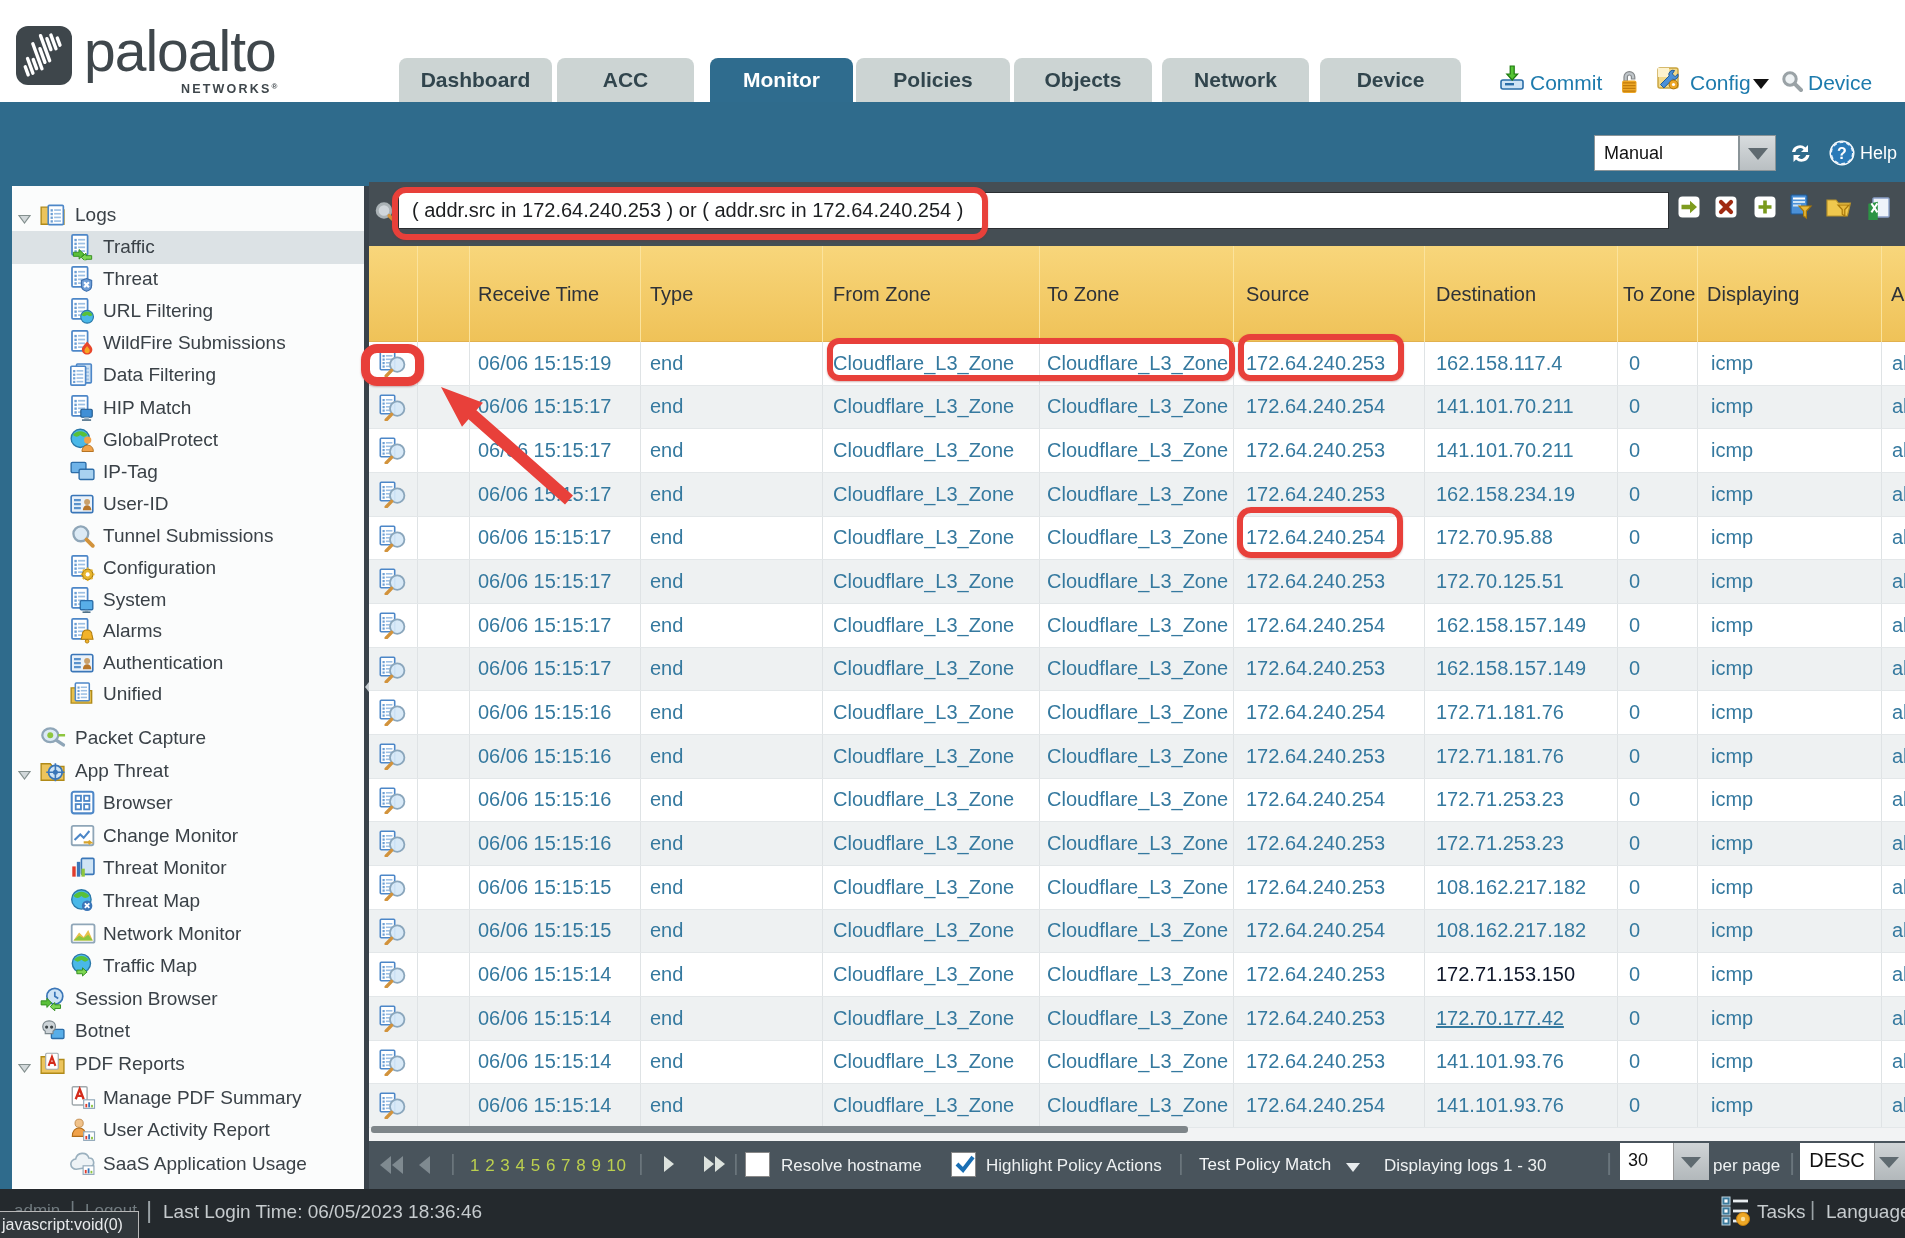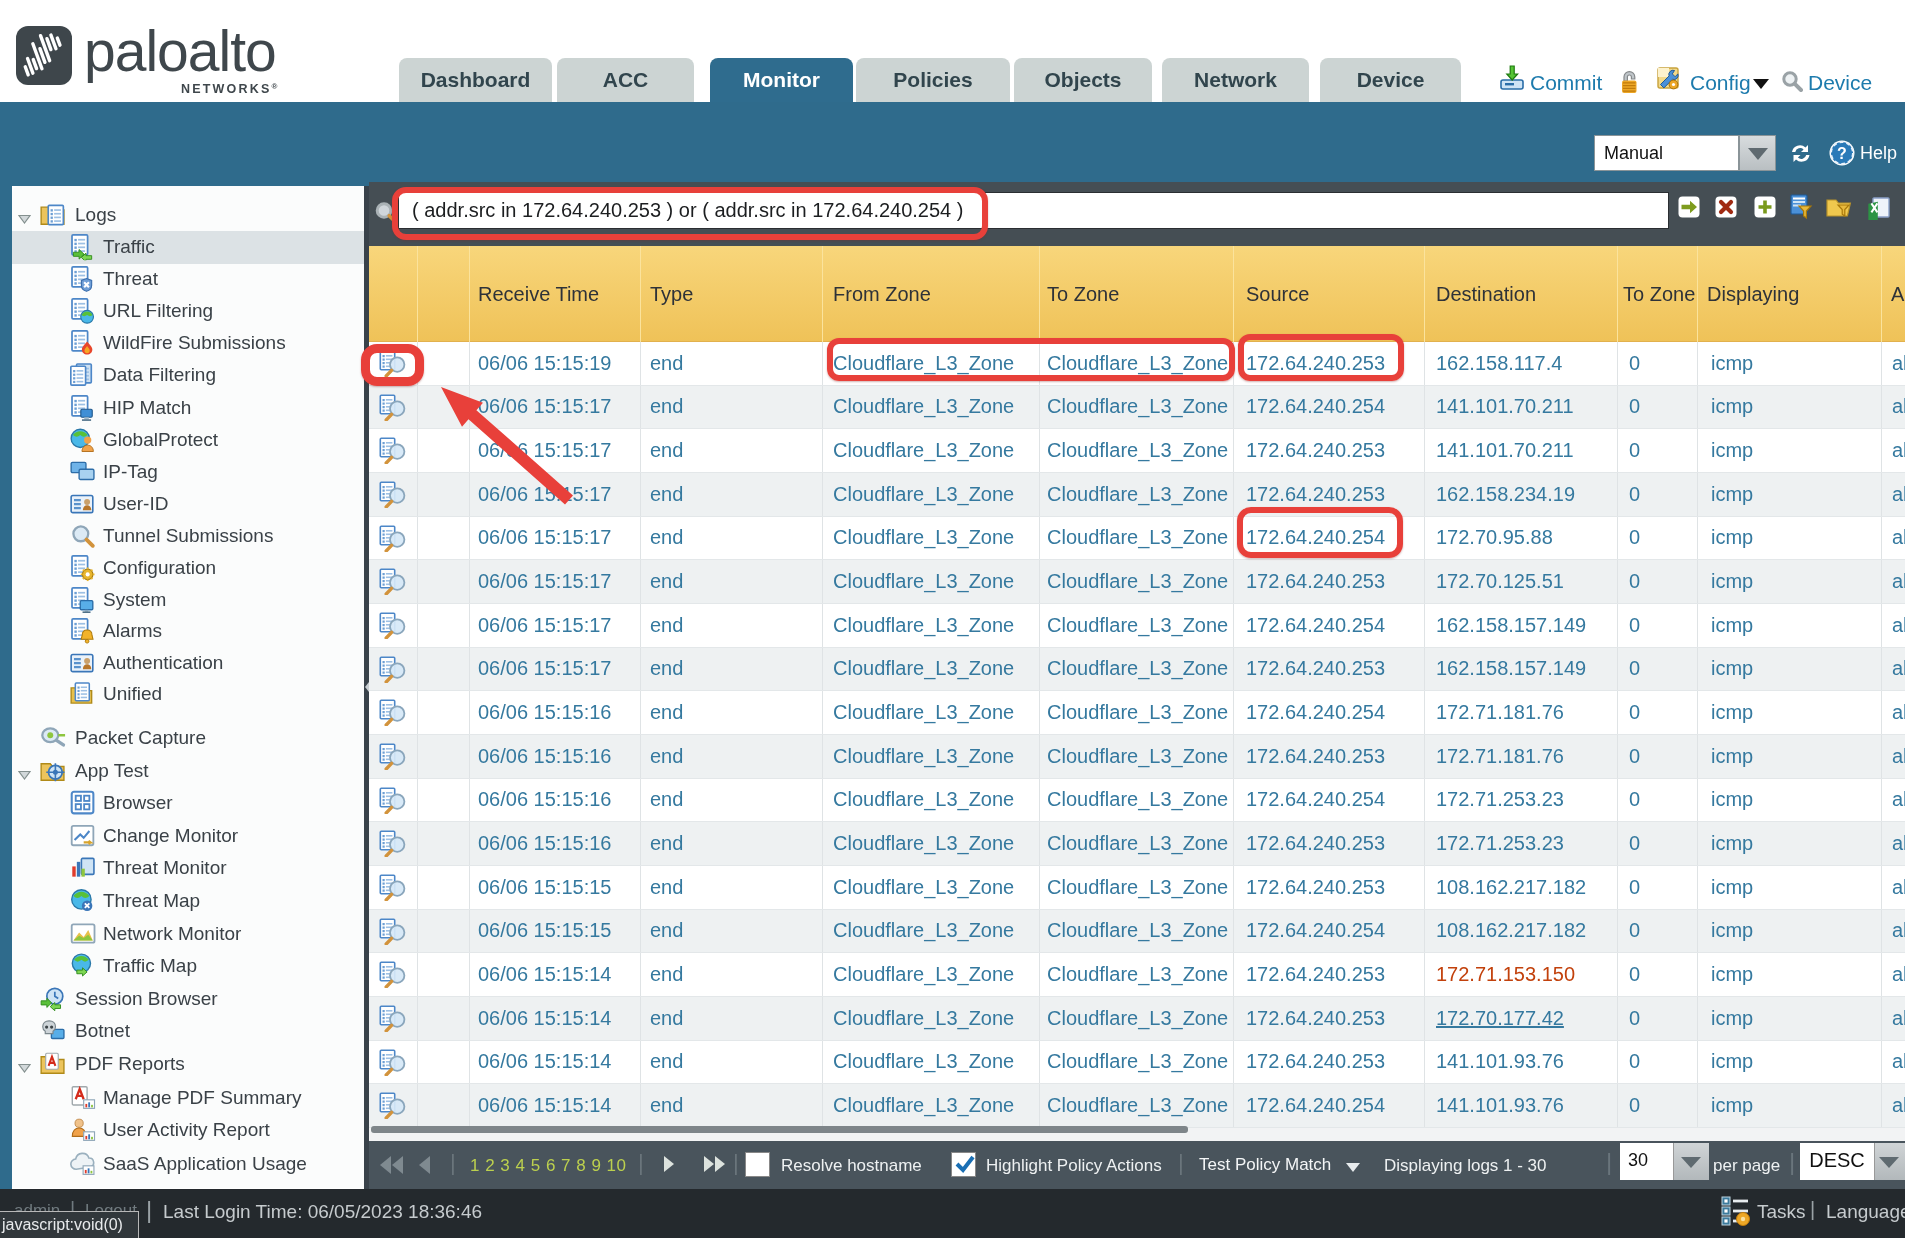--- a/index.html
+++ b/index.html
@@ -309,21 +309,21 @@
 <div style="position:absolute;left:18px;top:766px"><svg width="13" height="10" viewBox="0 0 13 10" style="" xmlns="http://www.w3.org/2000/svg">
       <path d="M1 1.5 l11 0 -5.5 7.5z" fill="#d2d8da" stroke="#84908f" stroke-width="1.2"></path>
     </svg></div>
 <div style="position:absolute;left:40px;top:758px;transform:scale(1.14);transform-origin:left top"><svg width="23" height="23" viewBox="0 0 23 23" style="" xmlns="http://www.w3.org/2000/svg">
       <path d="M1 5 l8 0 2 2.5 10 0 0 12 -20 0z" fill="#ecc45c" stroke="#b08a18" stroke-width="1.2"></path>
       <circle cx="13.5" cy="12.5" r="6" fill="#cfe4f5" stroke="#3a76b8" stroke-width="1.6"></circle>
       <circle cx="13.5" cy="12.5" r="2.2" fill="#3a76b8"></circle>
       <line x1="13.5" y1="4.5" x2="13.5" y2="20.5" stroke="#3a76b8" stroke-width="1.4"></line>
       <line x1="5.5" y1="12.5" x2="21.5" y2="12.5" stroke="#3a76b8" stroke-width="1.4"></line>
     </svg></div>
-<div style="position:absolute;left:75px;top:760px;font-size:19px;color:#3a4147;white-space:nowrap">App Test</div>
+<div style="position:absolute;left:75px;top:760px;font-size:19px;color:#3a4147;white-space:nowrap">App Threat</div>
 <div style="position:absolute;left:70px;top:790px;transform:scale(1.14);transform-origin:left top"><svg width="23" height="23" viewBox="0 0 23 23" style="" xmlns="http://www.w3.org/2000/svg">
       <rect x="1.5" y="1.5" width="19" height="19" rx="2" fill="#fff" stroke="#4d87c8" stroke-width="1.8"></rect>
       <rect x="5" y="5" width="4.6" height="4.6" fill="#fff" stroke="#4d87c8" stroke-width="1.6"></rect>
       <rect x="5" y="12.4" width="4.6" height="4.6" fill="#fff" stroke="#4d87c8" stroke-width="1.6"></rect>
       <rect x="12.4" y="5" width="4.6" height="4.6" fill="#fff" stroke="#4d87c8" stroke-width="1.6"></rect>
       <rect x="12.4" y="12.4" width="4.6" height="4.6" fill="#fff" stroke="#4d87c8" stroke-width="1.6"></rect>
     </svg></div>
 <div style="position:absolute;left:103px;top:792px;font-size:19px;color:#3a4147;white-space:nowrap">Browser</div>
 <div style="position:absolute;left:70px;top:823px;transform:scale(1.14);transform-origin:left top"><svg width="23" height="23" viewBox="0 0 23 23" style="" xmlns="http://www.w3.org/2000/svg">
       <rect x="1.5" y="2.5" width="19" height="17" rx="1.5" fill="#fff" stroke="#8fa6b8" stroke-width="1.6"></rect>
@@ -998,21 +998,21 @@
           <rect x="6.4" y="15" width="6.5" height="1.6" fill="#9dc0e4"></rect>
         </g>
         <circle cx="18.2" cy="14.6" r="7.2" fill="#d6e8f7" fill-opacity="0.92" stroke="#8aa6bc" stroke-width="1.8"></circle>
         <line x1="12.6" y1="20.4" x2="7.2" y2="26" stroke="#d2933c" stroke-width="3.4" stroke-linecap="round"></line>
       </svg></div>
     <div style="position:absolute;left:109px;top:10px;font-size:20px;color:#35799f;white-space:nowrap">06/06 15:15:14</div>
     <div style="position:absolute;left:281px;top:10px;font-size:20px;color:#35799f;white-space:nowrap">end</div>
     <div style="position:absolute;left:464px;top:10px;font-size:20px;color:#35799f;white-space:nowrap">Cloudflare_L3_Zone</div>
     <div style="position:absolute;left:678px;top:10px;font-size:20px;color:#35799f;white-space:nowrap">Cloudflare_L3_Zone</div>
     <div style="position:absolute;left:877px;top:10px;font-size:20px;color:#35799f;white-space:nowrap">172.64.240.253</div>
-    <div style="position:absolute;left:1067px;top:10px;font-size:20px;color:#c2410c;white-space:nowrap">172.71.153.150</div>
+    <div style="position:absolute;left:1067px;top:10px;font-size:20px;color:#0f172a;white-space:nowrap">172.71.153.150</div>
     <div style="position:absolute;left:1260px;top:10px;font-size:20px;color:#35799f;white-space:nowrap">0</div>
     <div style="position:absolute;left:1342px;top:10px;font-size:20px;color:#35799f;white-space:nowrap">icmp</div>
     <div style="position:absolute;left:1523px;top:10px;font-size:20px;color:#35799f;white-space:nowrap">allo</div>
   </div>
 <div style="position:absolute;left:369px;top:997px;width:1536px;height:44px;background:#eef1f2;border-bottom:1px solid #e3e7e9;overflow:hidden">
     <div style="position:absolute;left:48px;top:0;width:1px;height:44px;background:#dfe3e5"></div>
     <div style="position:absolute;left:100px;top:0;width:1px;height:44px;background:#dfe3e5"></div>
     <div style="position:absolute;left:271px;top:0;width:1px;height:44px;background:#dfe3e5"></div>
     <div style="position:absolute;left:453px;top:0;width:1px;height:44px;background:#dfe3e5"></div>
     <div style="position:absolute;left:670px;top:0;width:1px;height:44px;background:#dfe3e5"></div>

